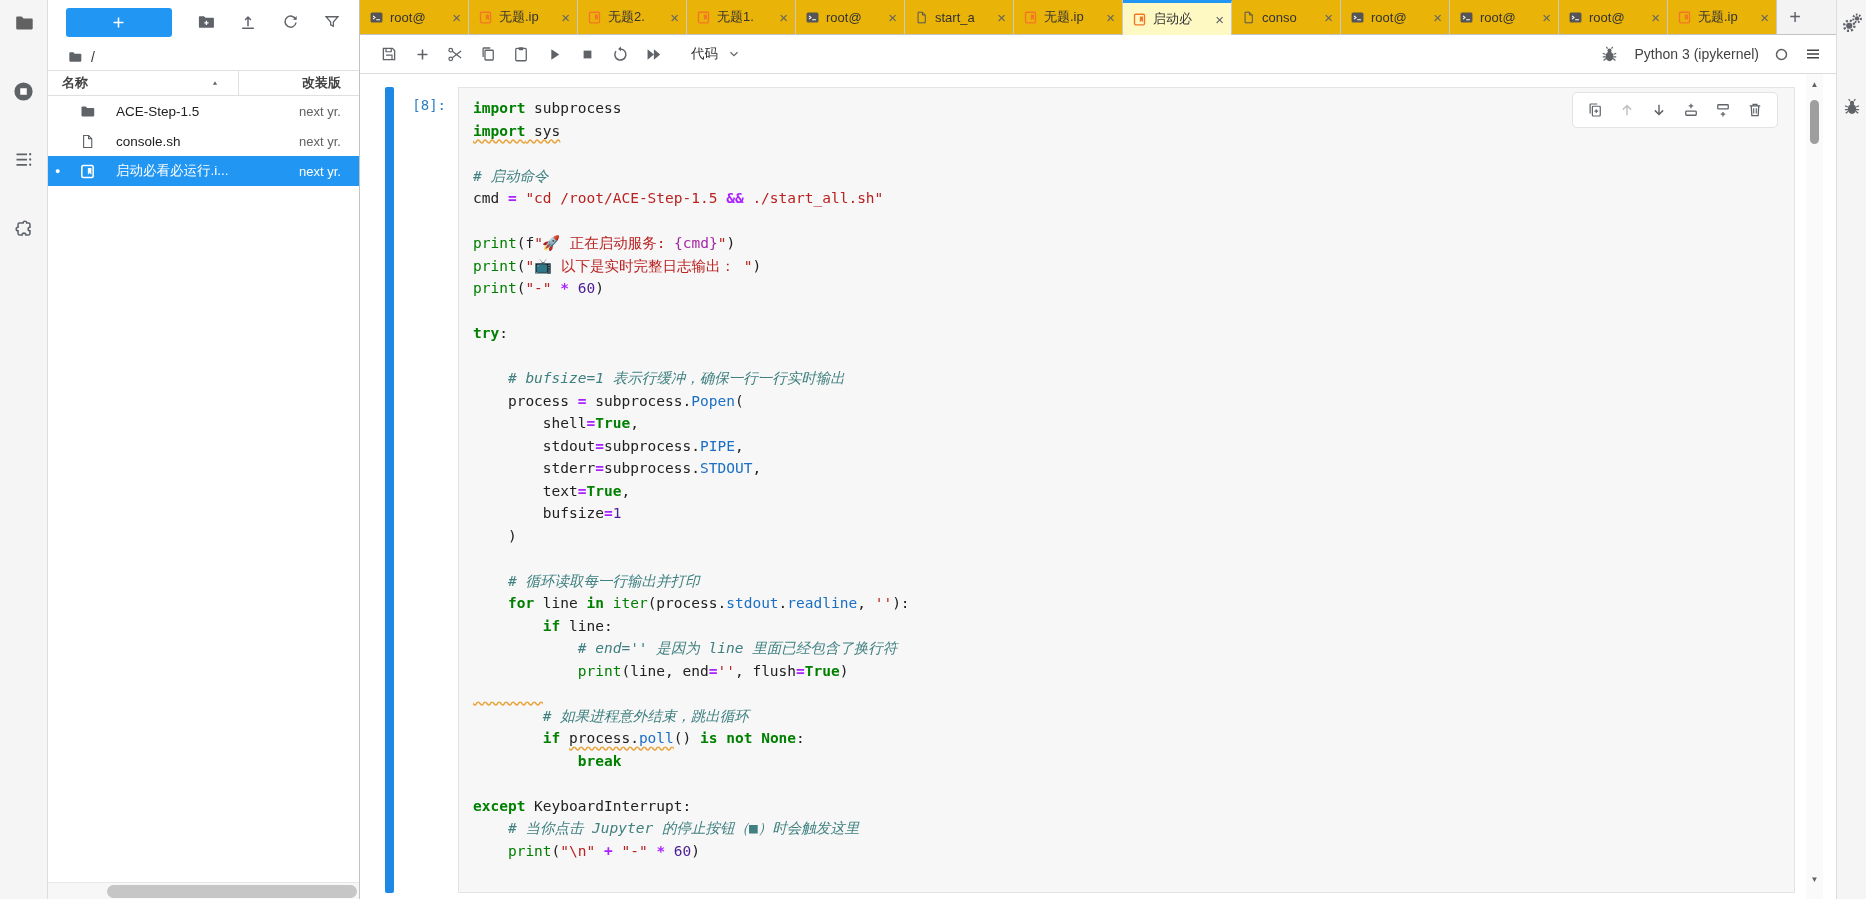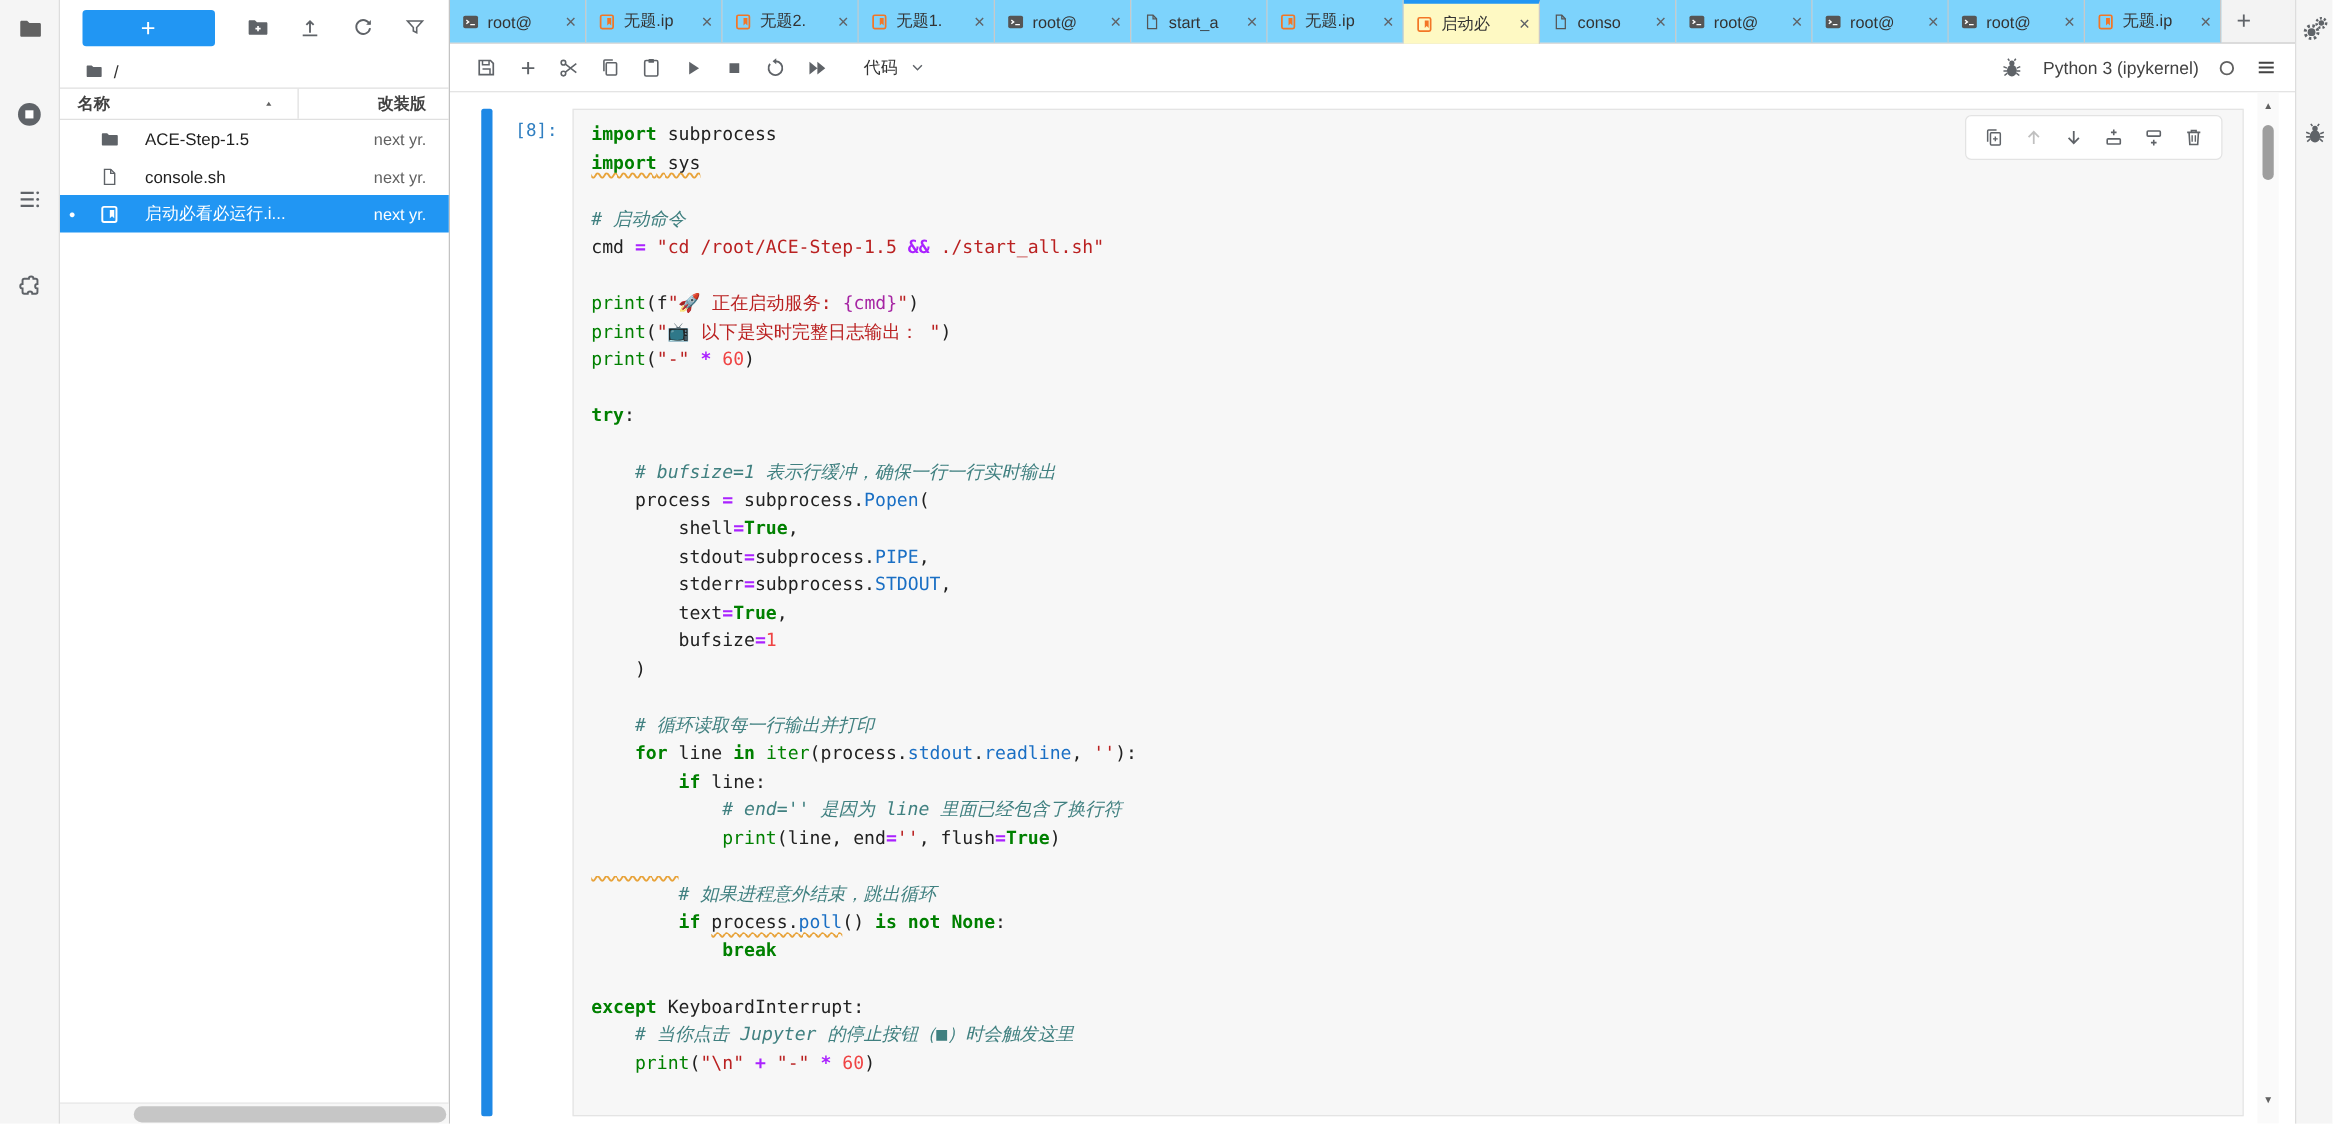--- a/index.html
+++ b/index.html
@@ -46,21 +46,21 @@
   .fb-hscroll { position:absolute; left:0; right:0; bottom:0; height:17px; background:#f7f7f7;
     border-top:1px solid #e8e8e8; }
   .fb-hthumb { position:absolute; left:59px; right:2px; top:2px; height:13px;
     background:#c6c6c6; border-radius:7px; }
 
   
   .main { flex:1; display:flex; flex-direction:column; min-width:0; }
   .tab-bar { height:35px; background:#f3f3f3; border-bottom:1px solid #c3c3c3;
     display:flex; flex:none; }
   .tab { width:109px; flex:none; display:flex; align-items:center; gap:6px;
-    padding:0 7px 0 9px; background:#7dd3fc; border-right:1px solid #c9c9c9;
+    padding:0 7px 0 9px; background:#eab308; border-right:1px solid #c9c9c9;
     font-size:13px; color:#333; position:relative; }
   .tab .tico { width:15px; height:15px; flex:none; color:#555; }
   .tab .tico.notebook { color:#f37626; }
   .tab .tlabel { flex:1; white-space:nowrap; overflow:hidden; }
   .tab .tclose { color:#5f6368; font-size:15px; line-height:1; }
   .tab.active { background:#fef9c3; border-top:3px solid #2196f3; margin-bottom:-1px; z-index:2; }
   .add-tab { width:36px; display:flex; align-items:center; justify-content:center;
     color:#5f6368; font-size:20px; background:transparent; border:none; }
 
   .nb-toolbar { height:39px; background:#fff; border-bottom:1px solid #dcdcdc;
@@ -83,21 +83,21 @@
     font-family:"DejaVu Sans Mono", monospace; font-size:14px; color:#307fc1; }
   .editor { flex:1; position:relative; background:#f7f7f7; border:1px solid #e4e4e4;
     padding:9px 14px; min-height:806px; }
   .code-line { font-family:"DejaVu Sans Mono", monospace; font-size:14.5px;
     line-height:22.5px; height:22.5px; white-space:pre; color:#212121; }
   .tk-k { color:#008000; font-weight:bold; }
   .tk-b { color:#008000; }
   .tk-s { color:#ba2121; }
   .tk-c { color:#408080; font-style:italic; }
   .tk-o { color:#aa22ff; font-weight:bold; }
-  .tk-n { color:#ef4444; }
+  .tk-n { color:#4c1d95; }
   .tk-a { color:#1a6fc4; }
   .tk-v { color:#212121; }
   .tk-f { color:#a626a4; }
   .tk-w { text-decoration:underline; text-decoration-style:wavy;
     text-decoration-color:#e8a33a; text-underline-offset:3px; text-decoration-skip-ink:none; }
 
   .cell-toolbar { position:absolute; top:4px; right:16px; display:flex; gap:4px;
     background:#fff; border:1px solid #e3e3e3; border-radius:5px; padding:4px 8px; }
   .ct-btn { width:28px; height:26px; border:none; background:transparent; color:#5f6368;
     display:flex; align-items:center; justify-content:center; }

